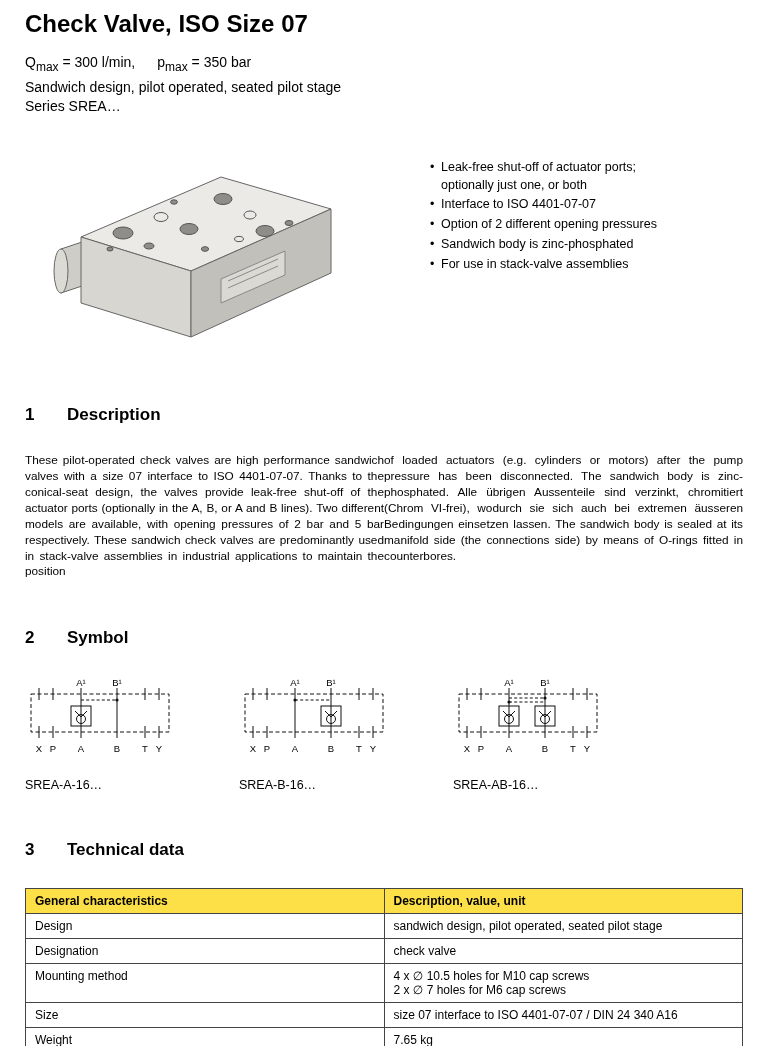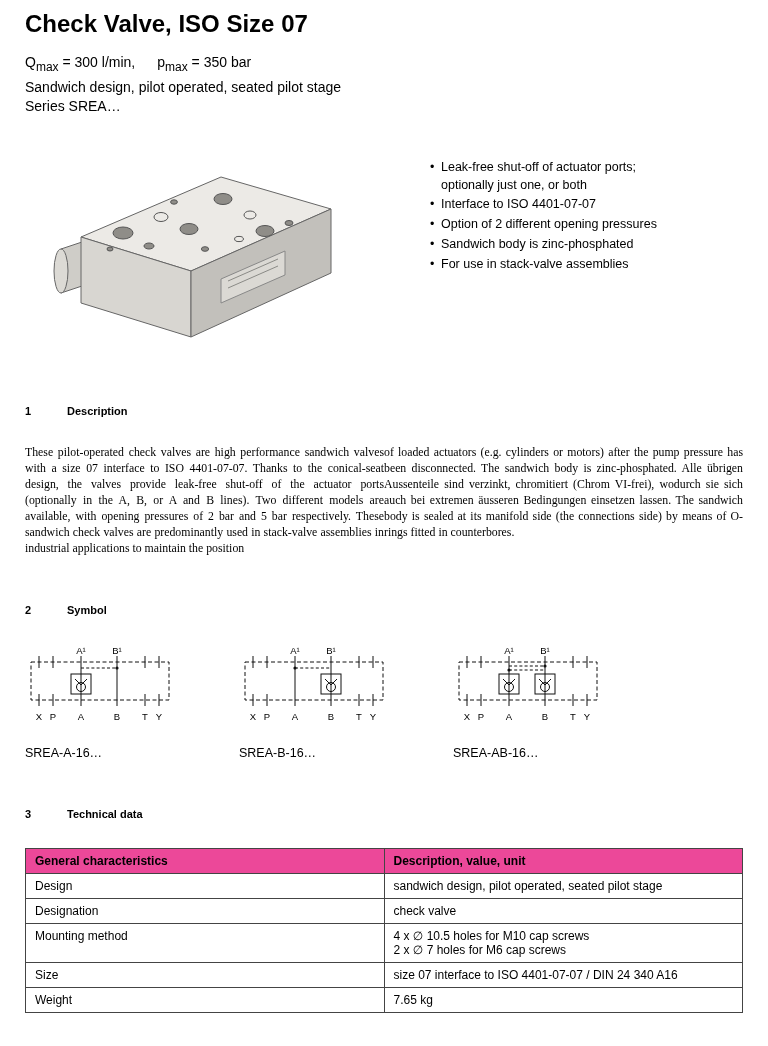--- a/index.html
+++ b/index.html
@@ -16,42 +16,42 @@
   .spec-gap { display:inline-block; width:22px; }
   .subtitle { font-size:14px; line-height:1.4; }
   
   .hero { display:flex; margin-top:32px; min-height:205px; }
   .product-image { width:320px; margin-left:28px; margin-top:4px; }
   .features { width:250px; margin:10px 0 0 56px; padding:0; list-style:none;
               font-size:12.5px; line-height:1.42; }
   .features li { position:relative; padding-left:12px; margin-bottom:2px; }
   .features li::before { content:"\2022"; position:absolute; left:1px; }
   
-  h2.section { font-size:11px; font-weight:bold; margin:48px 0 0 0; }
+  h2.section { font-size:17px; font-weight:bold; margin:48px 0 0 0; }
   h2.section .secnum { display:inline-block; width:42px; }
   
-  .twocol { display:flex; margin-top:28px;font-family:Liberation Serif, serif; }
+  .twocol { display:flex; margin-top:28px; }
   .twocol p { flex:1; margin:0; font-size:11.8px; line-height:1.35; text-align:justify; }
   
   .symbols-row { display:flex; gap:64px; margin-top:26px; }
   figure { margin:0; }
   figcaption { font-size:12.5px; margin-top:14px; }
   .sbody { fill:none; stroke:#111; stroke-width:1; stroke-dasharray:4 2.5; }
   .sl line, .sl rect, .sl circle, .sl polyline { stroke:#111; stroke-width:1; fill:none; }
   .dashline { stroke:#111; stroke-width:1; stroke-dasharray:3 2.2; }
   .slbl, .plbl { font-size:9.5px; fill:#000; }
   .jdot { fill:#111; stroke:none; }
   
   .iso-stroke { stroke:#666; stroke-width:1; }
   
   table.tech { border-collapse:collapse; width:100%; margin-top:28px; font-size:12px; }
   table.tech th, table.tech td {
     border:1px solid #444; padding:5px 9px; text-align:left; vertical-align:top;
   }
-  table.tech thead th { background:#ec4899; font-weight:bold; }
+  table.tech thead th { background:#fde047; font-weight:bold; }
   table.tech td.c1, table.tech th.c1 { width:50%; }
   table.tech td.val { white-space:pre-line; }
 </style>
 </head>
 <body>
 
 <div class="page">
 
   <header>
     <h1>Check Valve, ISO Size 07</h1>

